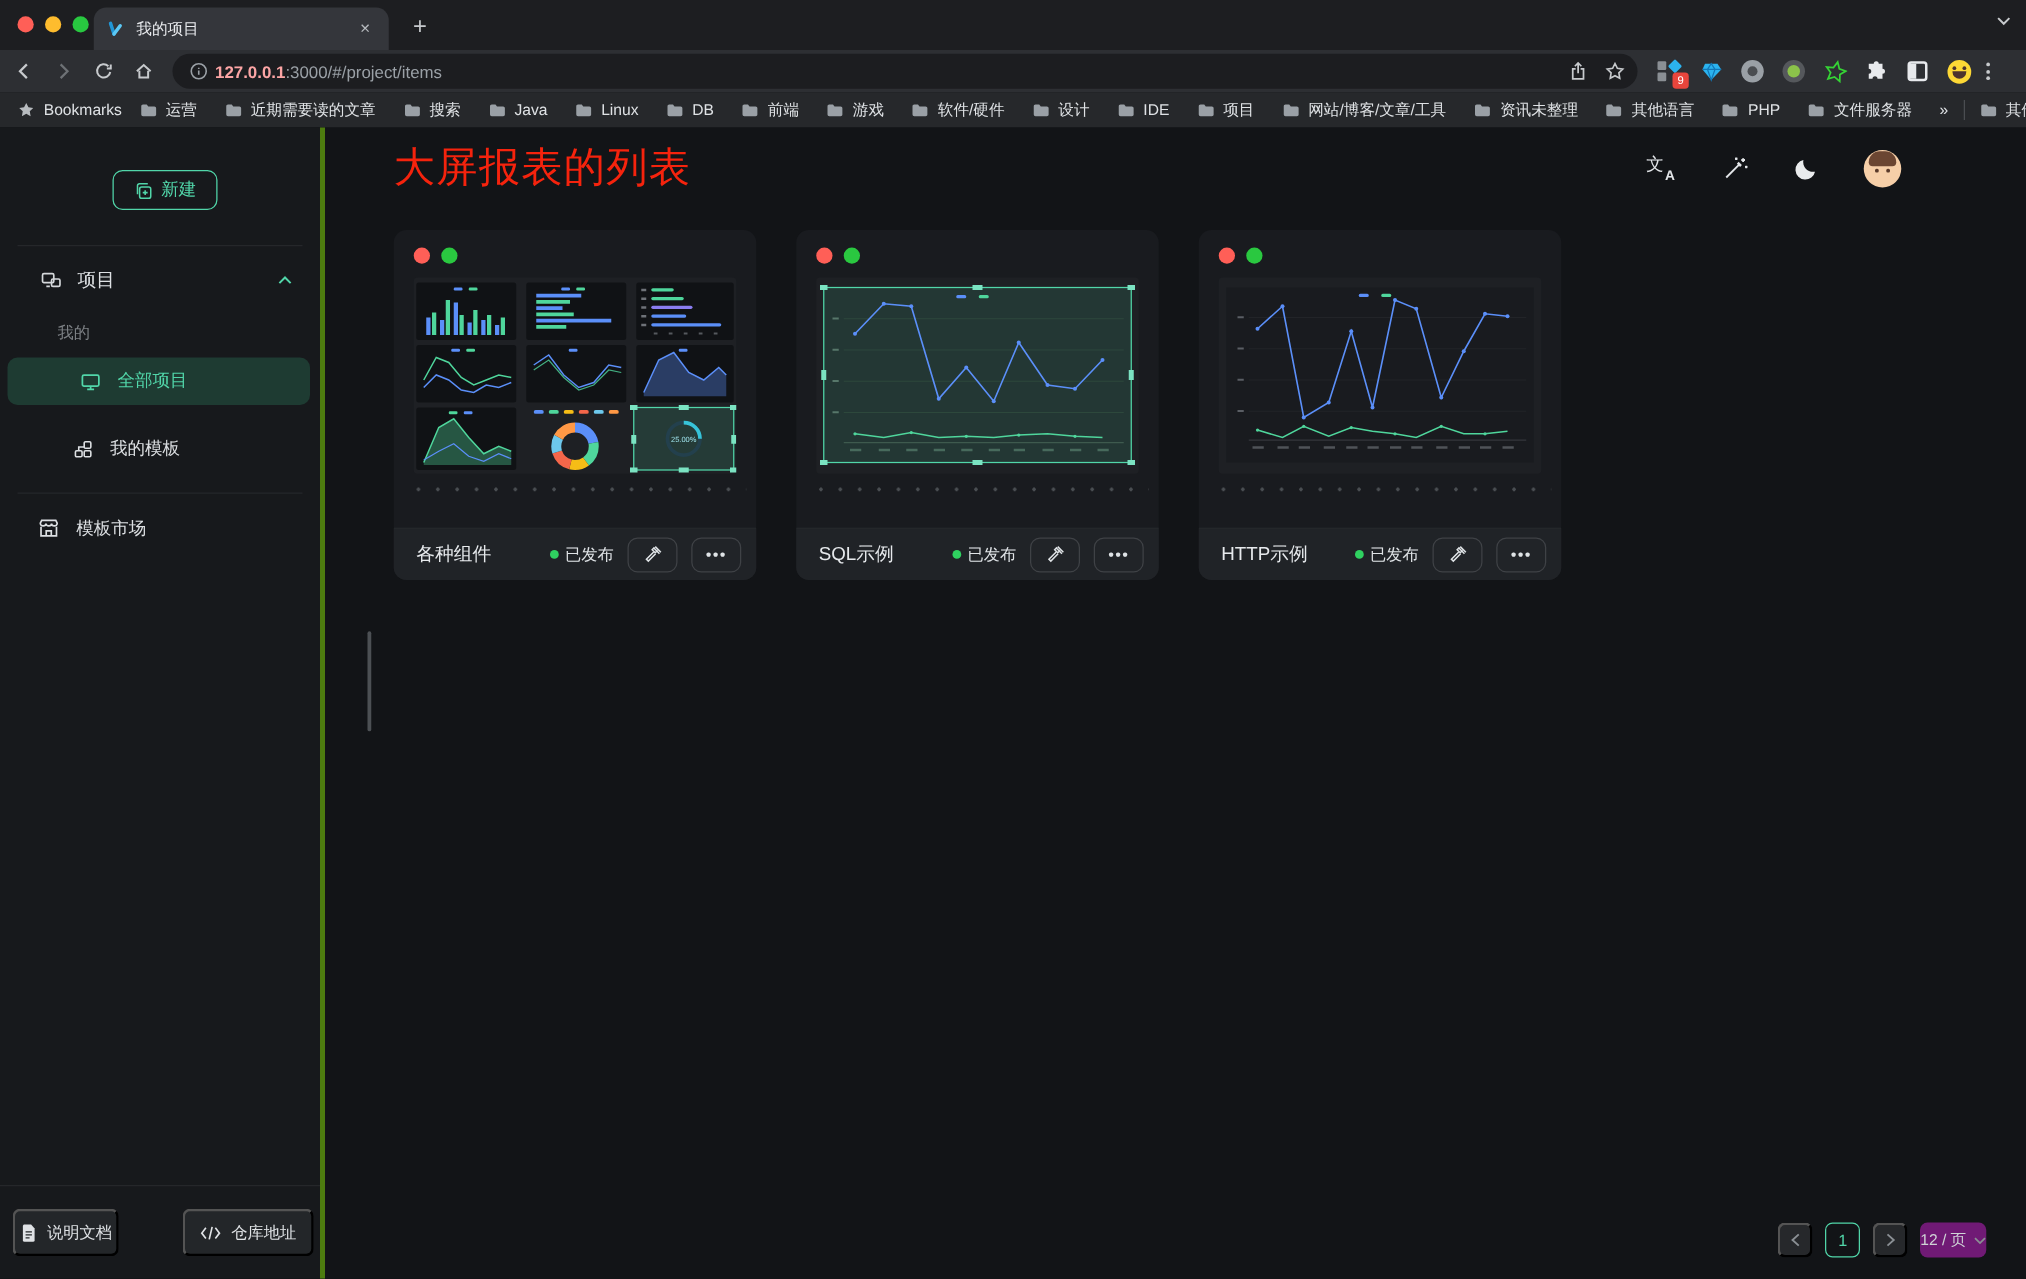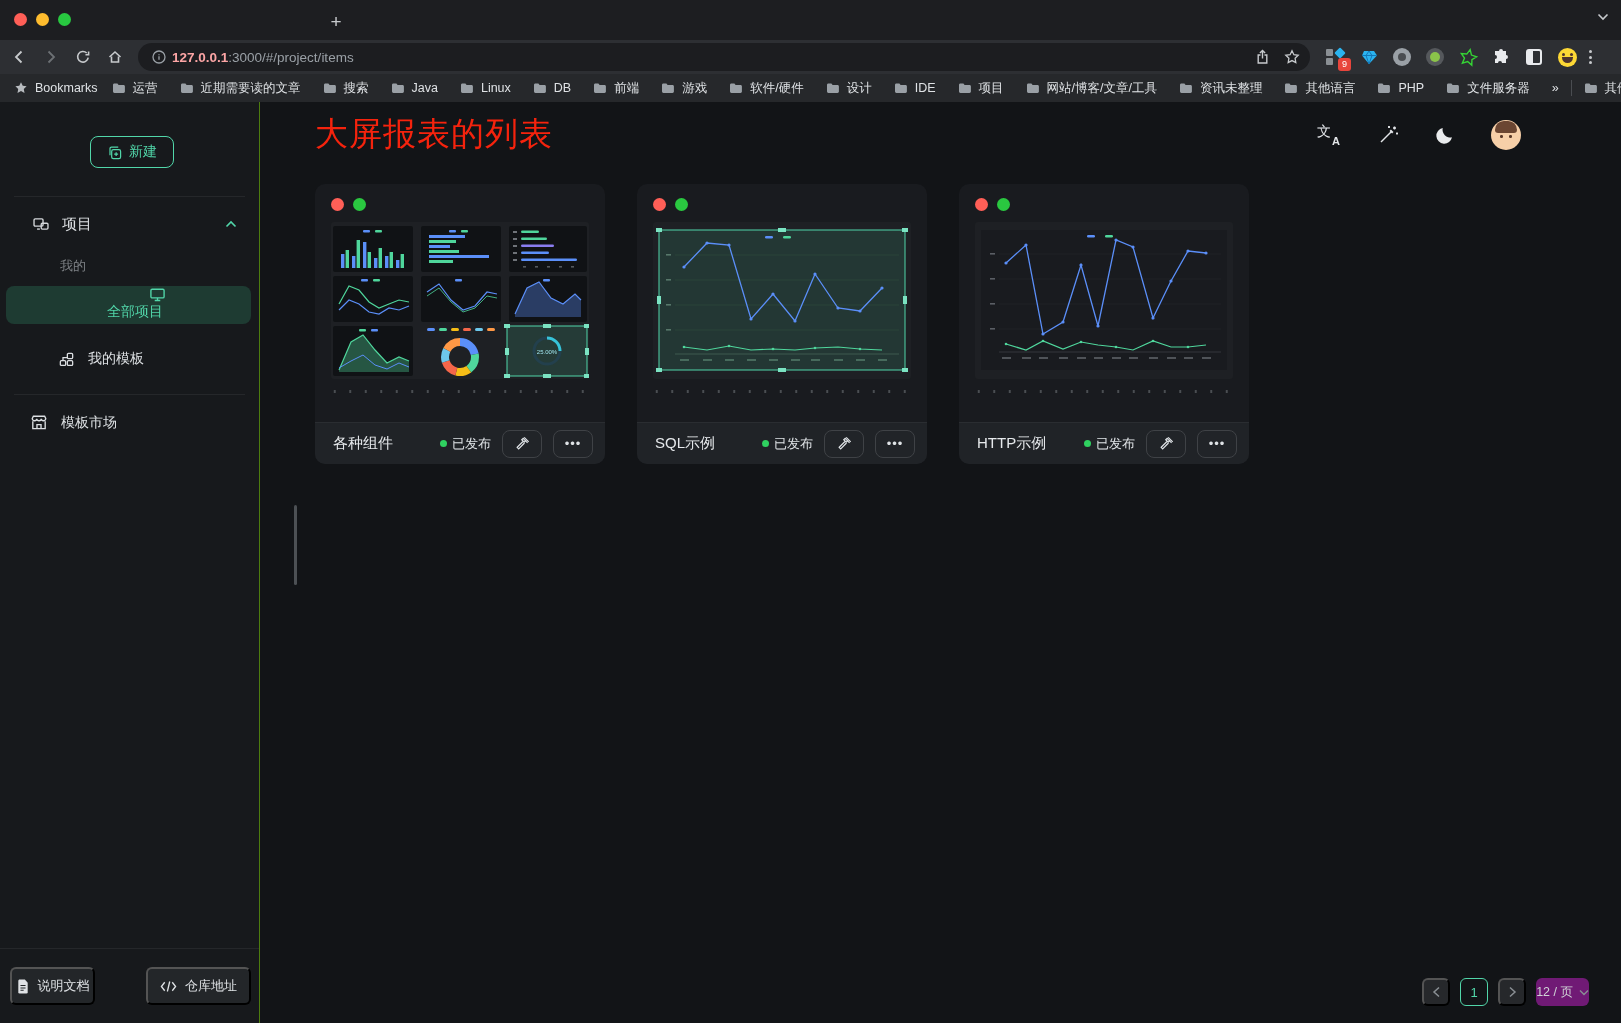--- a/index.html
+++ b/index.html
@@ -49,27 +49,27 @@
   .bookmarks { position:absolute; left:0; top:74px; width:100%; height:28px; background:#26282b;
     display:flex; align-items:center; font-size:12.5px; color:#dfe2e5; overflow:hidden; }
   .bm-item { display:flex; align-items:center; gap:7px; margin-left:22px; white-space:nowrap; flex:none; }
   .bm-item:first-child { margin-left:14px; }
   .bm-right { margin-left:auto; display:flex; align-items:center; flex:none; }
   .bm-sep { width:1px; height:16px; background:#4a4d51; margin:0 12px; }
 
   
   .app { position:absolute; left:0; top:102px; width:100%; bottom:0; background:#121417; }
 
-  .sidebar { position:absolute; left:0; top:0; bottom:0; width:260px; background:#17191c; border-right:1px solid #4d7c0f; }
+  .sidebar { position:absolute; left:0; top:0; bottom:0; width:260px; background:#17191c; border-right:4px solid #4d7c0f; }
   .btn-new { position:absolute; left:90px; top:34px; width:84px; height:32px; border:1px solid #51d6a9; border-radius:8px;
     color:#51d6a9; font-size:14px; display:flex; align-items:center; justify-content:center; gap:7px; background:transparent; }
   .side-div { position:absolute; left:14px; right:14px; height:1px; background:#25272a; }
   .side-row { position:absolute; left:0; right:0; display:flex; align-items:center; font-size:14px; color:#dde0e3; }
   .side-pill { position:absolute; left:6px; right:8px; height:38px; border-radius:8px; background:#1e3b32;
-    display:flex; align-items:center; color:#51d6a9; font-size:14px;flex-direction:column; }
+    display:flex; align-items:center; color:#51d6a9; font-size:14px; }
   .side-foot-btn { position:absolute; bottom:18px; height:38px; background:#232629; border-radius:6px;
     display:flex; align-items:center; justify-content:center; gap:8px; font-size:13px; color:#dfe2e5; }
 
   .main { position:absolute; left:261px; right:0; top:0; bottom:0;margin-left:24px; }
   .page-title { position:absolute; left:30px; top:10px; font-size:33px; letter-spacing:1px; color:#f5230d; font-weight:500; }
   .head-icons { position:absolute; right:100px; top:18px; display:flex; align-items:center; gap:36px; color:#e3e6e9; }
   .trans-ic { position:relative; width:24px; height:24px; }
   .trans-ic .zh { position:absolute; left:0; top:0; font-size:14px; }
   .trans-ic .en { position:absolute; right:1px; bottom:0; font-size:11px; font-weight:bold; }
   .avatar { width:30px; height:30px; border-radius:50%; background:#f6cfa8; position:relative; overflow:hidden; }
@@ -108,20 +108,28 @@
 </style>
 </head>
 <body>
 
 <div class="window">
 
   <div class="tabstrip">
     <div class="tl red"></div>
     <div class="tl yellow"></div>
     <div class="tl green"></div>
+    <div class="tab">
+      <svg width="15" height="15" viewBox="0 0 14 14">
+        <path d="M3.2 2.5l2.6 8" stroke="#2196d6" stroke-width="2.6" fill="none" stroke-linecap="round"></path>
+        <path d="M5.8 10.5l4.6-6.2" stroke="#5bc8f5" stroke-width="2.6" fill="none" stroke-linecap="round"></path>
+      </svg>
+      <span class="tab-title">我的项目</span>
+      <span class="tab-close">×</span>
+    </div>
     <div class="newtab-btn">+</div>
     <div class="tabsearch">
       <svg width="12" height="8" viewBox="0 0 12 8">
           <path d="M1.5 1.5L6 6l4.5-4.5" stroke="currentColor" stroke-width="1.6" fill="none"></path>
         </svg>
     </div>
   </div>
 
   <div class="toolbar">
     <span class="nav-ic">
@@ -355,21 +363,21 @@
           <rect x="1.8" y="3.5" width="8" height="6.4" rx="1"></rect>
             <rect x="8.2" y="7.3" width="6" height="5.2" rx="1"></rect>
             <path d="M4.5 12.5h2.5"></path>
           </svg>
         <span style="font-size:15px;">项目</span>
         <svg class="g-ic" style="margin-left:auto;margin-right:22px;" width="12" height="8" viewBox="0 0 12 8">
             <path d="M1.5 6.5L6 2l4.5 4.5" stroke="currentColor" stroke-width="1.6" fill="none"></path>
           </svg>
       </div>
 
-      <div class="side-row" style="top:150px;height:28px;padding-left:60px;font-size:13px;color:#7d8185;">
+      <div class="side-row" style="top:150px;height:28px;padding-left:46px;font-size:13px;color:#7d8185;">
         <span>我的</span>
       </div>
 
       <div class="side-pill" style="top:184px;">
         <svg style="margin-left:58px;" width="17" height="17" viewBox="0 0 16 16" stroke="currentColor" stroke-width="1.3" fill="none">
           <rect x="1.8" y="3" width="12.4" height="8.2" rx="1.2"></rect>
             <path d="M8 11.2v2.1M5.4 13.6h5.2"></path>
           </svg>
         <span style="margin-left:13px;">全部项目</span>
       </div>

